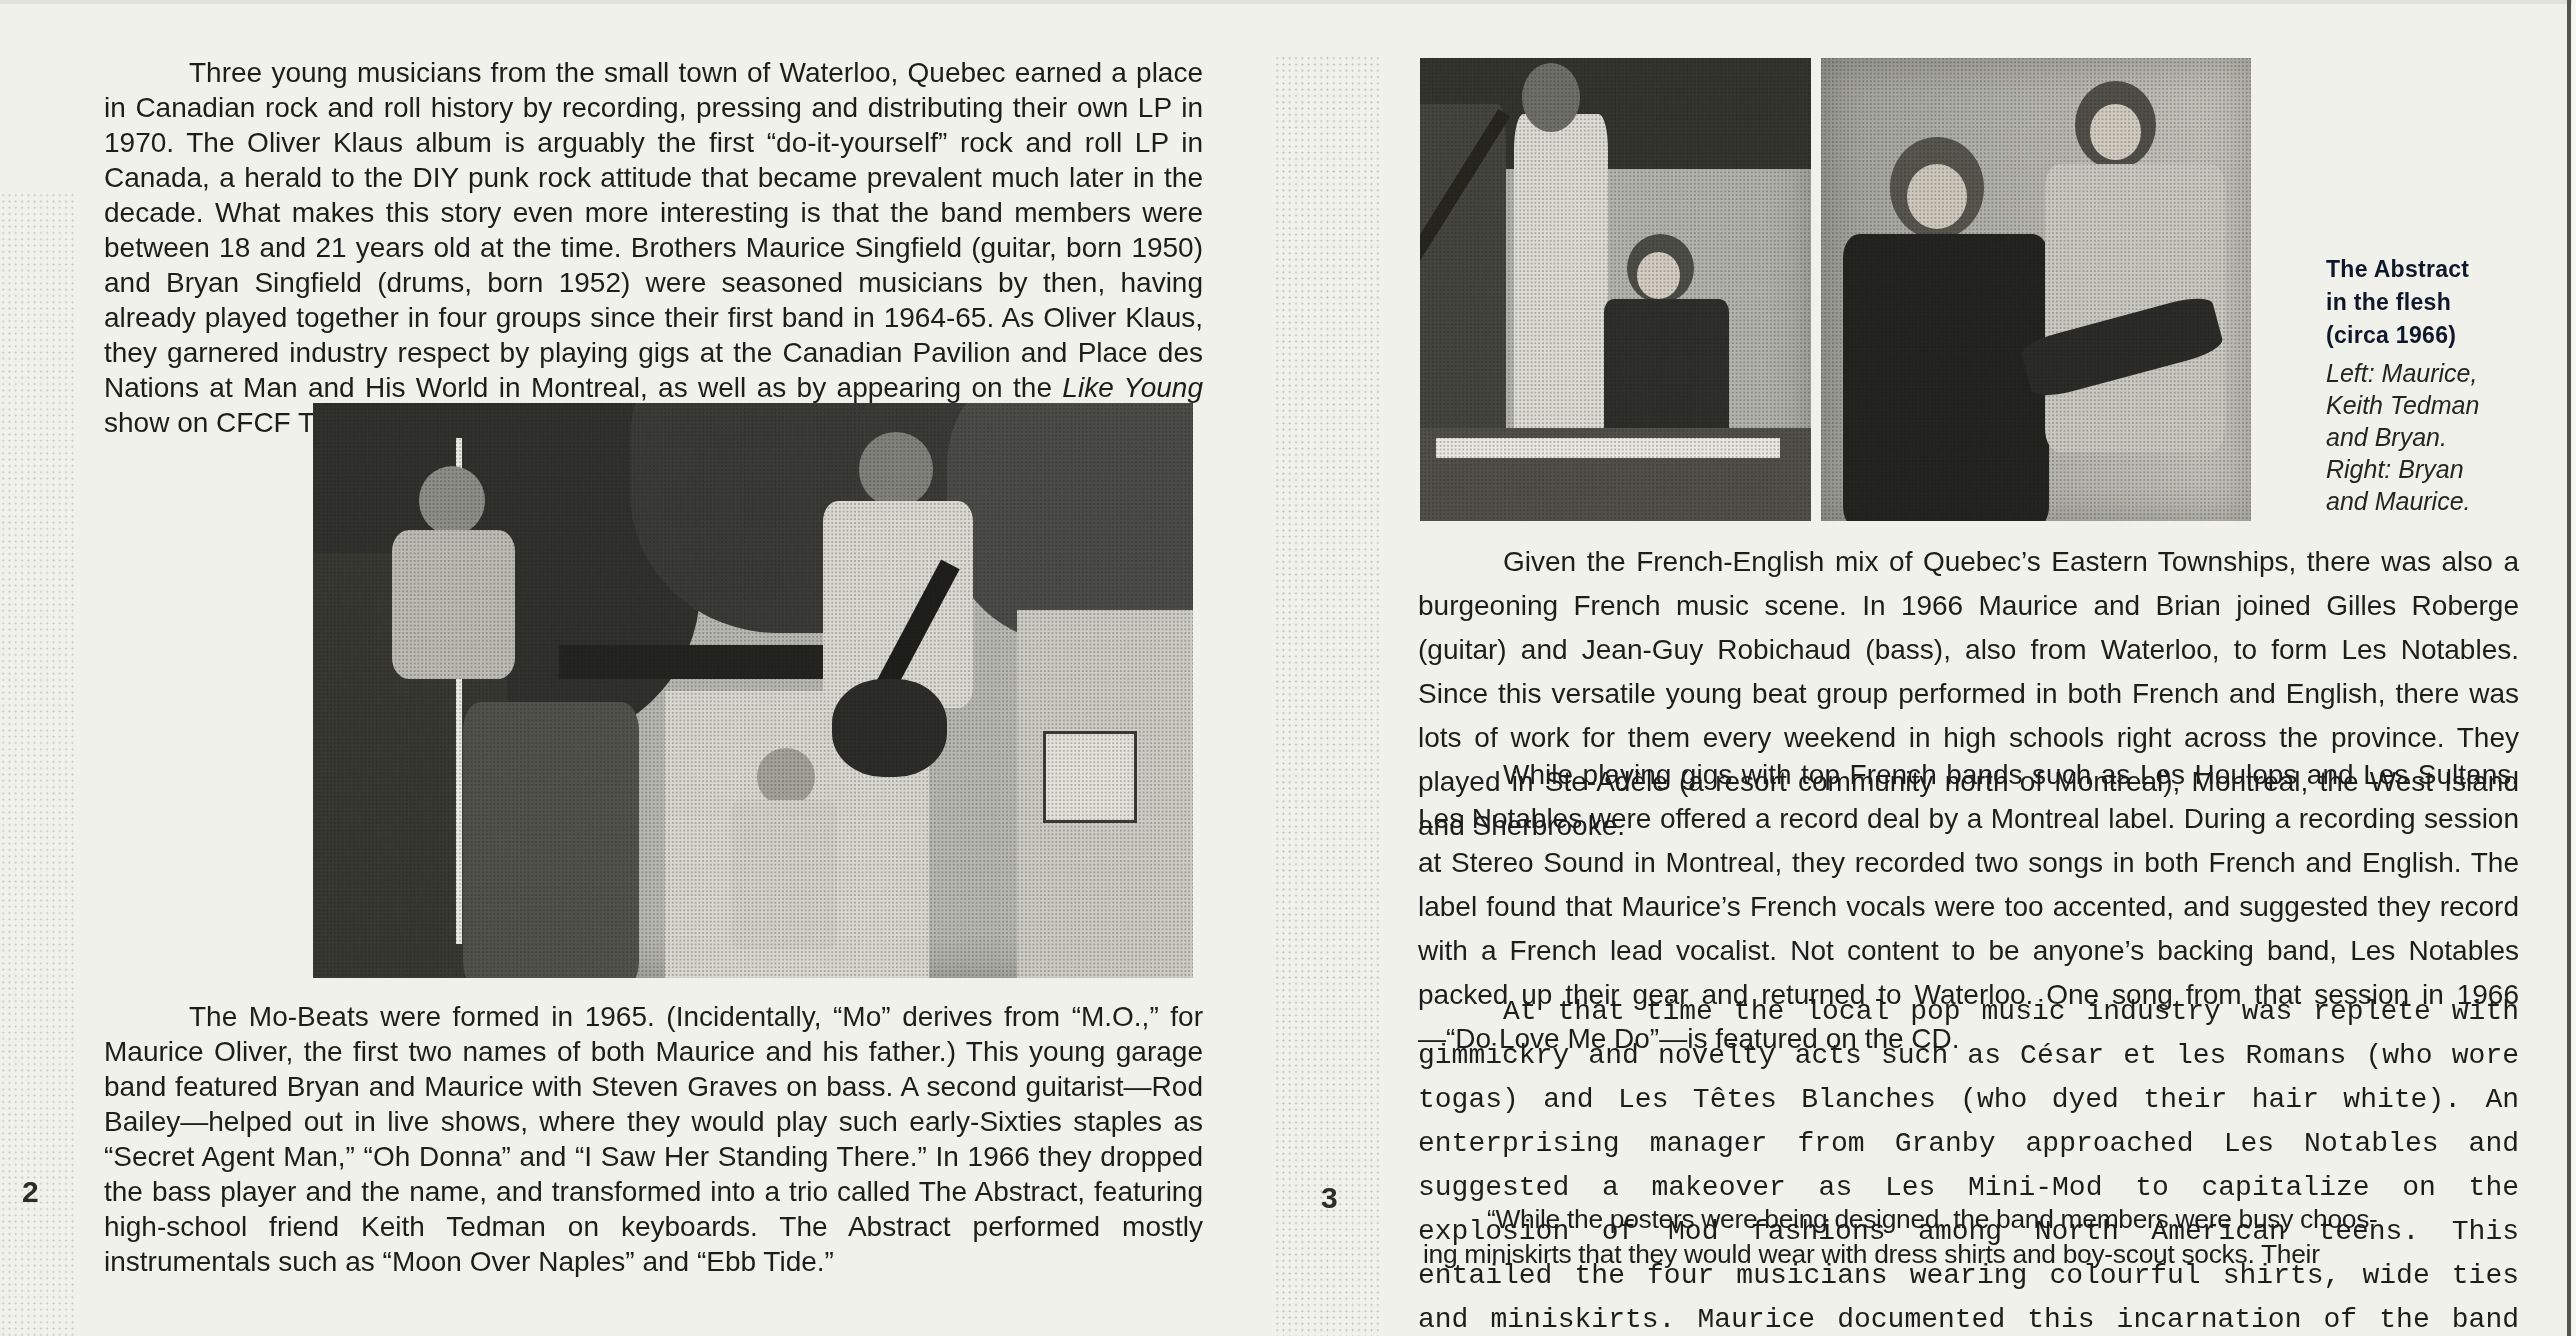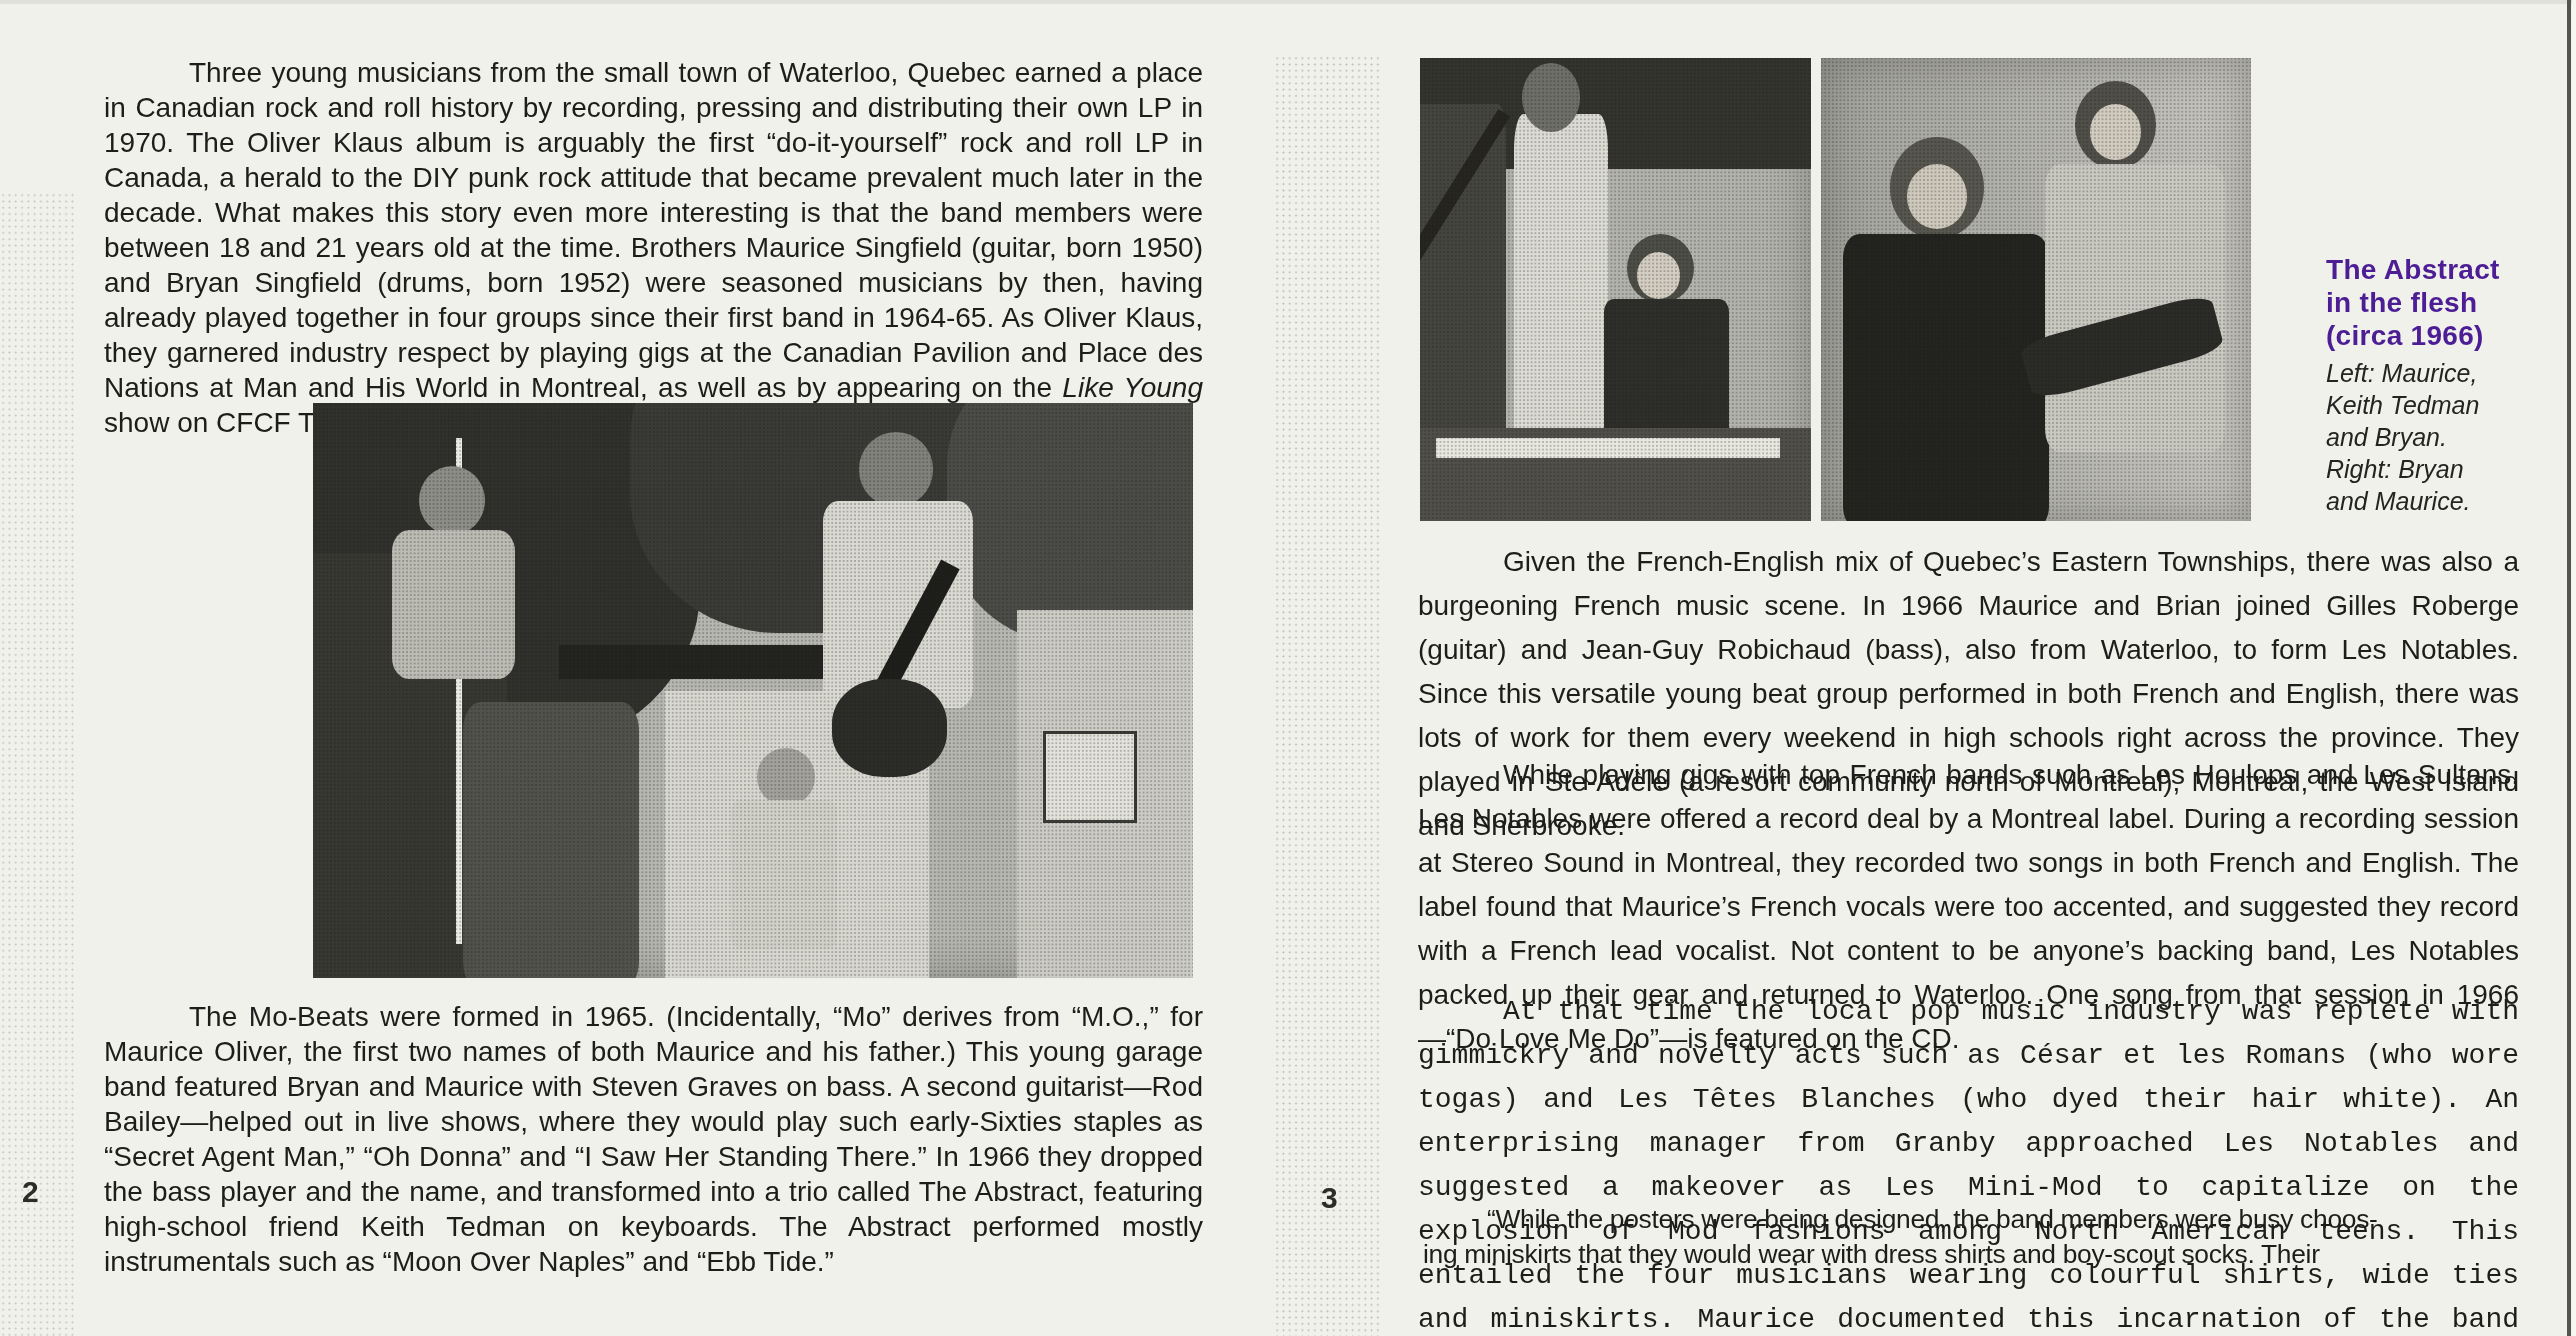--- a/index.html
+++ b/index.html
@@ -16,21 +16,21 @@
   .strip-gutter{position:absolute;left:1274px;top:55px;width:108px;height:1281px;opacity:.5;}
   
   .body-text{position:absolute;font-size:28px;line-height:35px;text-align:justify;color:#1d1d1b;}
   .body-text p{margin:0;text-indent:85px;}
   .rp{line-height:44px;}
   .it{font-style:italic;}
   .quote{position:absolute;font-size:26.4px;line-height:35px;letter-spacing:-0.3px;
          white-space:nowrap;text-indent:64px;color:#1d1d1b;}
   
   .cap{position:absolute;width:226px;}
-  .cap-title{font-weight:bold;font-size:28px;line-height:33px;color:#4c1d95;letter-spacing:0.3px;}
+  .cap-title{font-weight:bold;font-size:23px;line-height:33px;color:#0f172a;letter-spacing:0.3px;}
   .cap-credit{font-style:italic;font-size:25px;line-height:32px;color:#242422;margin-top:5px;}
   
   .pagenum{position:absolute;font-size:30px;font-weight:bold;color:#2c2c28;}
   
   .photo{position:absolute;overflow:hidden;box-shadow:inset 0 0 44px rgba(25,25,18,.28);}
   .sh{position:absolute;}
   .ht{position:absolute;left:-2%;top:-2%;width:104%;height:104%;
       background-image:radial-gradient(circle,rgba(20,20,16,.65) 0.7px,transparent 0.9px);
       background-size:3.8px 3.8px;opacity:.38;}
 </style>

